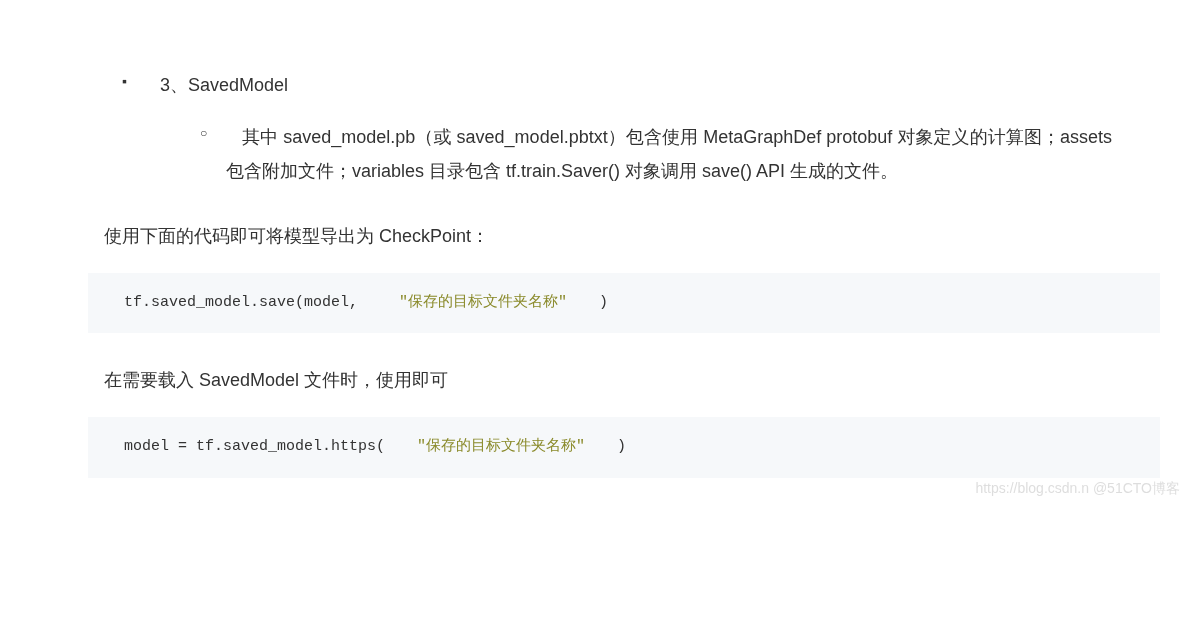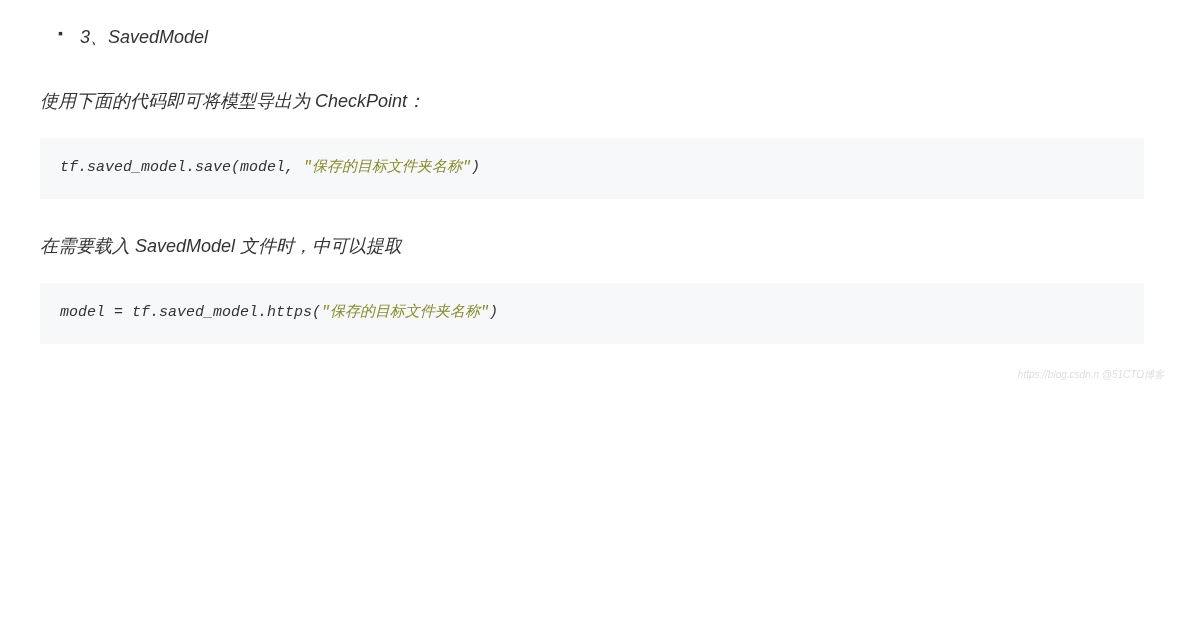--- a/index.html
+++ b/index.html
@@ -1,19 +1,18 @@
 <!DOCTYPE html>
 <html><head>
   <meta charset="utf-8">
   <style>
     * {
-      margin: 0;
+      margin: 16px;
       padding: 0;
       box-sizing: border-box;
-      font-style: italic;
     }
     body {
       font-family: -apple-system, BlinkMacSystemFont, "Segoe UI", "PingFang SC", "Hiragino Sans GB", "Microsoft YaHei", sans-serif;
       background: #ffffff;
       color: #333333;
       font-size: 18px;
       line-height: 1.9;
       padding: 20px 40px;
       width: 1184px;
       position: relative;
@@ -66,40 +65,43 @@
       white-space: pre;
     }
     .code-string {
       color: #8a8a2a;
     }
     .watermark {
       position: absolute;
       bottom: 10px;
       right: 20px;
       color: #d0d0d0;
-      font-size: 10px;
+      font-size: 14px;
       opacity: 0.7;
     }
   </style>
 </head>
 <body>
 
 <ul class="outer-list">
   <li class="outer-item">
     <span>3、SavedModel</span>
     <ul class="inner-list">
+      <li class="inner-item">
+        <span>其中 saved_model.pb（或 saved_model.pbtxt）包含使用 MetaGraphDef protobuf 对象定义的计算图；assets 包含附加文件；variables 目录包含 tf.train.Saver() 对象调用 save() API 生成的文件。</span>
+      </li>
     </ul>
   </li>
 </ul>
 
 <p class="paragraph">
   <span>使用下面的代码即可将模型导出为 CheckPoint：</span>
 </p>
 
 <div class="code-block"><span>tf.saved_model.save(model, </span><span class="code-string">"保存的目标文件夹名称"</span><span>)</span></div>
 
 <p class="paragraph">
-  <span>在需要载入 SavedModel 文件时，中可以提取</span>
+  <span>在需要载入 SavedModel 文件时，使用即可</span>
 </p>
 
 <div class="code-block"><span>model = tf.saved_model.https(</span><span class="code-string">"保存的目标文件夹名称"</span><span>)</span></div>
 
 <div class="watermark">https://blog.csdn.n @51CTO博客</div>
 
 </body></html>

